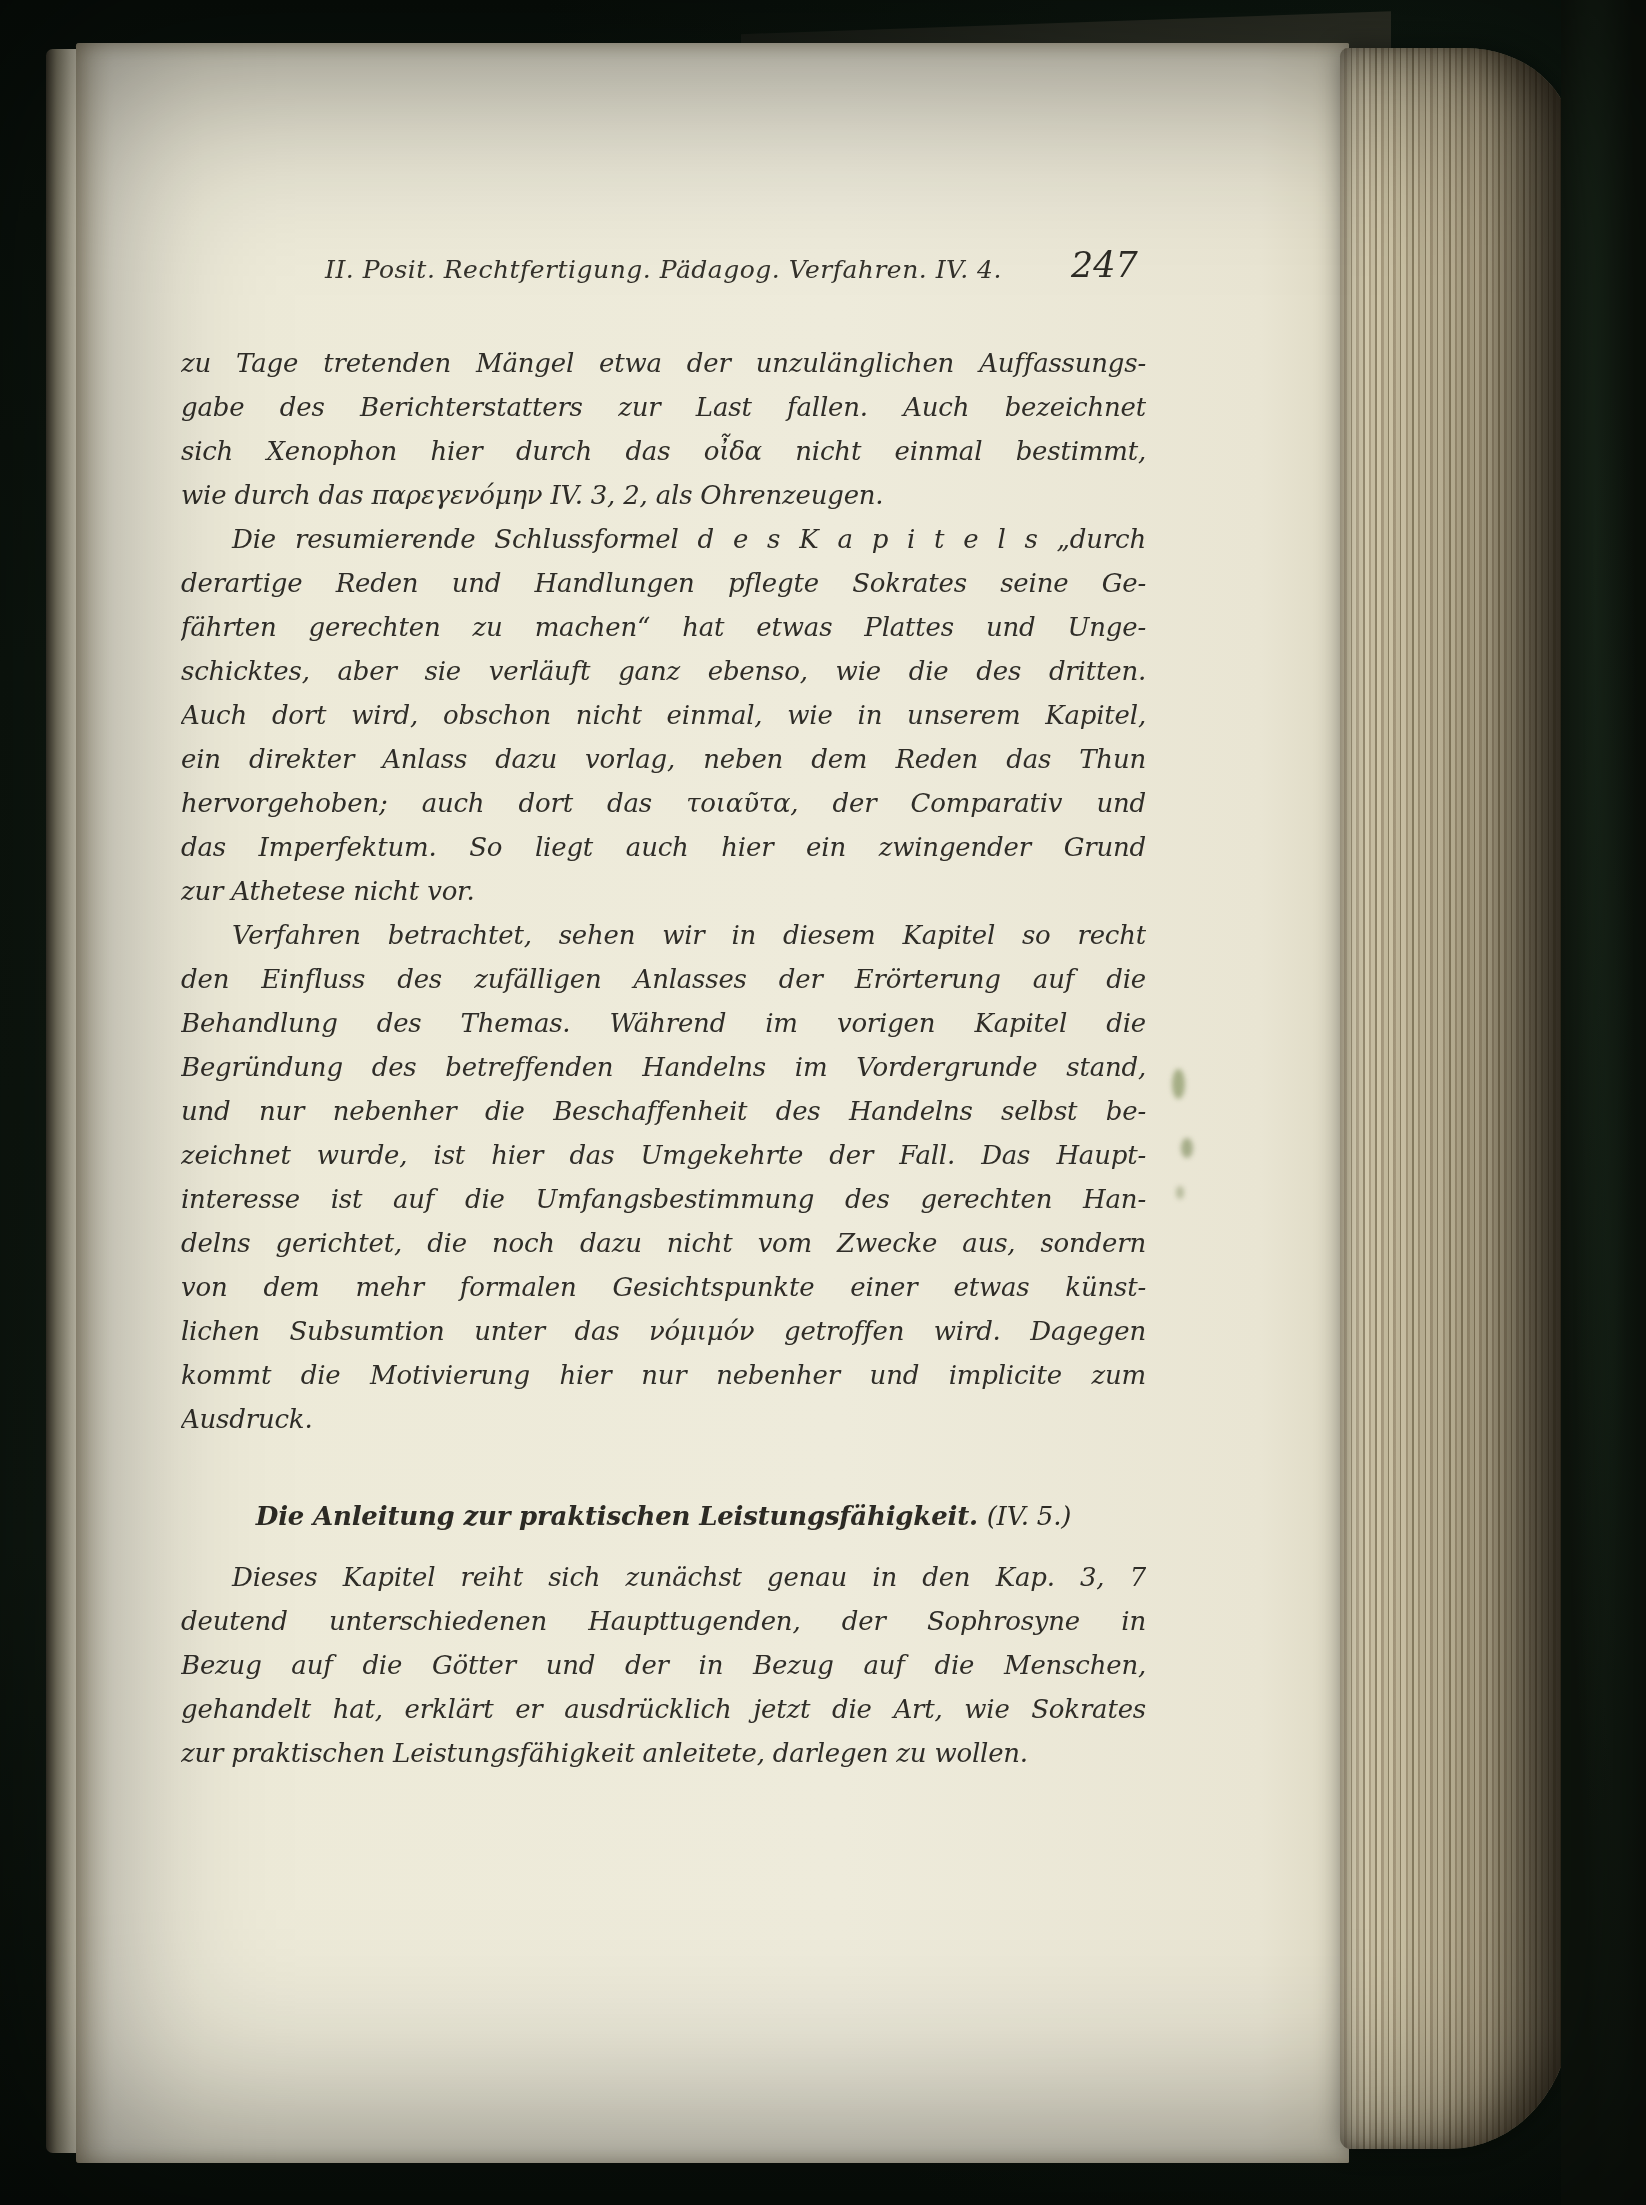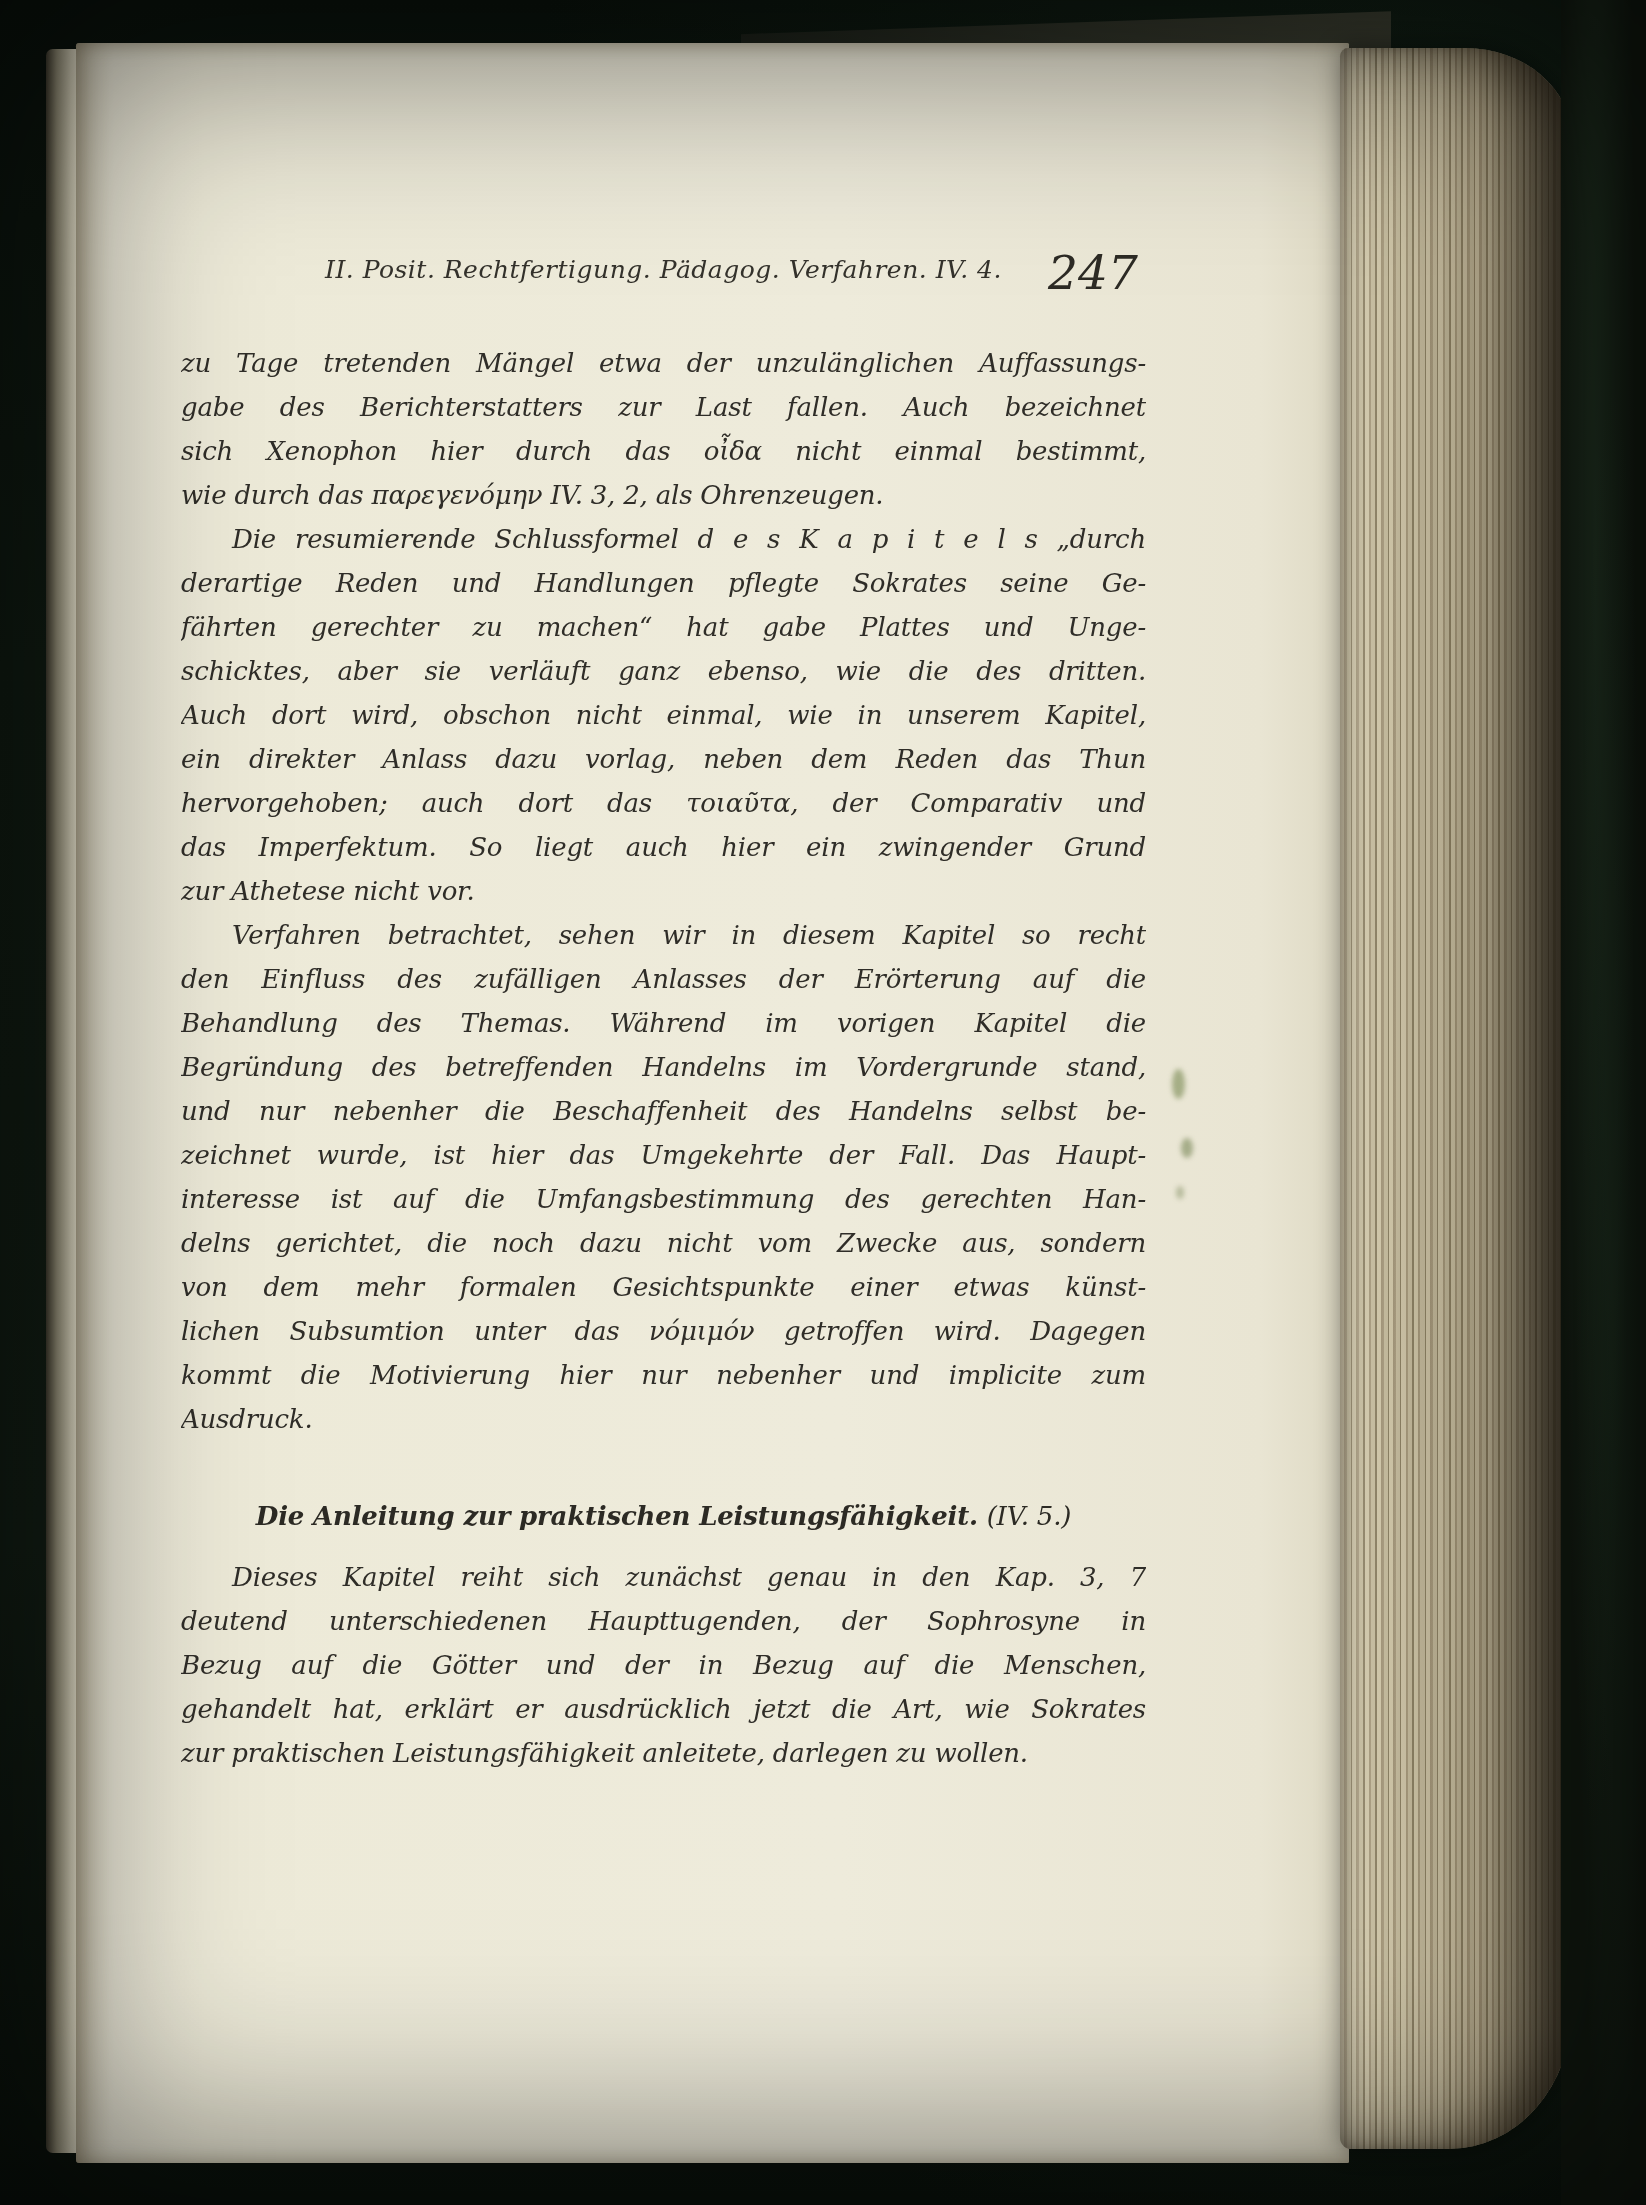--- a/index.html
+++ b/index.html
@@ -38,21 +38,21 @@
       inset 18px 0 25px -11.5px rgba(90,78,52,.45);
     font-style: italic;
   }
 
   .running-header { position:absolute; left:105px; top:212px; width:965px; height:44px; }
   .running-title {
     display:block; text-align:center; font-size:25px; letter-spacing:0.5px;
     color:#34322c;
   }
   .page-number {
-    position:absolute; right:8.2px; top:-10px; font-size:47px; color:#2d2b25;
+    position:absolute; right:8.2px; top:-10px; font-size:35px; color:#2d2b25;
   }
 
   .text-body {
     position:absolute; left:105px; top:298px; width:965px;
     font-size:26px; line-height:44px; letter-spacing:-0.2px; color:#2f2d28;
   }
   .line {
     height:44px; overflow:hidden;
     text-align:justify; text-align-last:justify; -moz-text-align-last:justify;
   }
@@ -121,21 +121,21 @@
       <span class="page-number">247</span>
     </div>
 
     <div class="text-body">
         <div class="line">zu Tage tretenden Mängel etwa der unzulänglichen Auffassungs-</div>
         <div class="line">gabe des Berichterstatters zur Last fallen. Auch bezeichnet</div>
         <div class="line">sich Xenophon hier durch das οἶδα nicht einmal bestimmt,</div>
         <div class="line last">wie durch das παρεγενόμην IV. 3, 2, als Ohrenzeugen.</div>
         <div class="line indent">Die resumierende Schlussformel d&nbsp;e&nbsp;s K&nbsp;a&nbsp;p&nbsp;i&nbsp;t&nbsp;e&nbsp;l&nbsp;s „durch</div>
         <div class="line">derartige Reden und Handlungen pflegte Sokrates seine Ge-</div>
-        <div class="line">fährten gerechter zu machen“ hat gabe Plattes und Unge-</div>
+        <div class="line">fährten gerechten zu machen“ hat etwas Plattes und Unge-</div>
         <div class="line">schicktes, aber sie verläuft ganz ebenso, wie die des dritten.</div>
         <div class="line">Auch dort wird, obschon nicht einmal, wie in unserem Kapitel,</div>
         <div class="line">ein direkter Anlass dazu vorlag, neben dem Reden das Thun</div>
         <div class="line">hervorgehoben; auch dort das τοιαῦτα, der Comparativ und</div>
         <div class="line">das Imperfektum. So liegt auch hier ein zwingender Grund</div>
         <div class="line last">zur Athetese nicht vor.</div>
         <div class="line indent">Verfahren betrachtet, sehen wir in diesem Kapitel so recht</div>
         <div class="line">den Einfluss des zufälligen Anlasses der Erörterung auf die</div>
         <div class="line">Behandlung des Themas. Während im vorigen Kapitel die</div>
         <div class="line">Begründung des betreffenden Handelns im Vordergrunde stand,</div>

